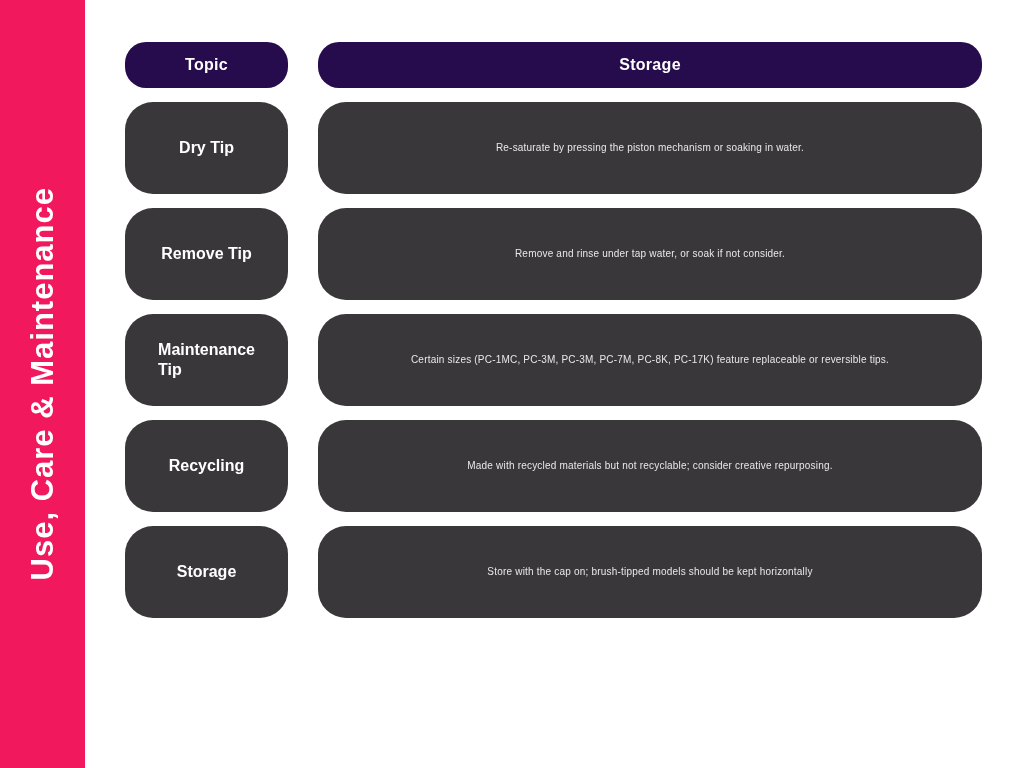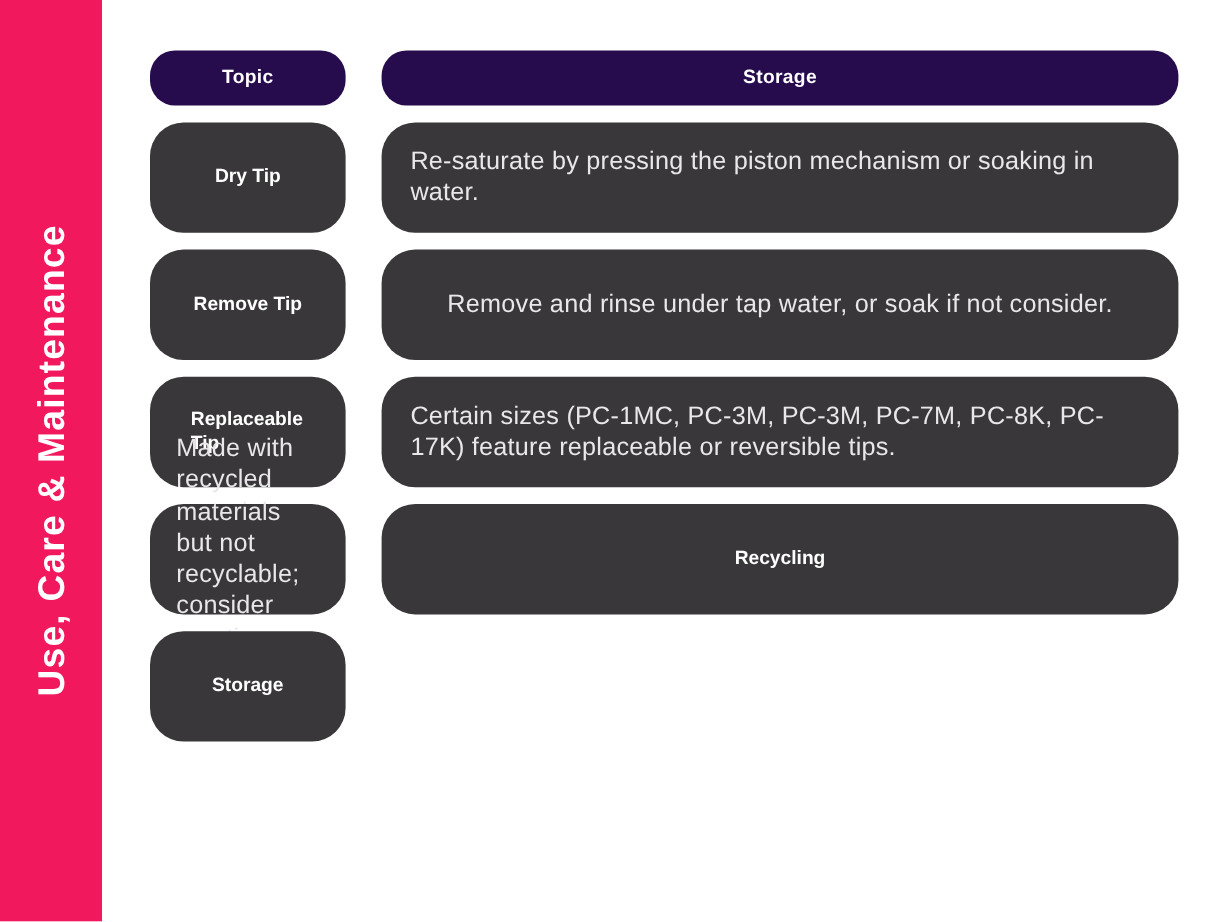--- a/index.html
+++ b/index.html
@@ -58,21 +58,21 @@
     background:var(--row-charcoal);
     border-radius:28px;
     font-weight:bold;
     font-size:16px;
     padding:0 34px;
     line-height:1.25;
   }
   .details-cell{
     background:var(--row-charcoal);
     border-radius:28px;
-    font-size:21px;
+    font-size:10px;
     color:var(--details-text);
     padding:0 24px;
     line-height:1.25;
     letter-spacing:0.2px;
   }
 </style>
 </head>
 <body>
 
 <div class="sidebar">
@@ -82,20 +82,21 @@
 <div class="table">
   <div class="cell header-cell">Topic</div>
   <div class="cell header-cell">Storage</div>
 
   <div class="cell topic-cell">Dry Tip</div>
   <div class="cell details-cell">Re-saturate by pressing the piston mechanism or soaking in water.</div>
 
   <div class="cell topic-cell">Remove Tip</div>
   <div class="cell details-cell">Remove and rinse under tap water, or soak if not consider.</div>
 
-  <div class="cell topic-cell">Replaceable Tip</div>
+  <div class="cell topic-cell">Maintenance Tip</div>
   <div class="cell details-cell">Certain sizes (PC-1MC, PC-3M, PC-3M, PC-7M, PC-8K, PC-17K) feature replaceable or reversible tips.</div>
 
+  <div class="cell topic-cell">Recycling</div>
   <div class="cell details-cell">Made with recycled materials but not recyclable; consider creative repurposing.</div>
-  <div class="cell topic-cell">Recycling</div>
 
   <div class="cell topic-cell">Storage</div>
+  <div class="cell details-cell">Store with the cap on; brush-tipped models should be kept horizontally</div>
 </div>
 
 </body></html>

